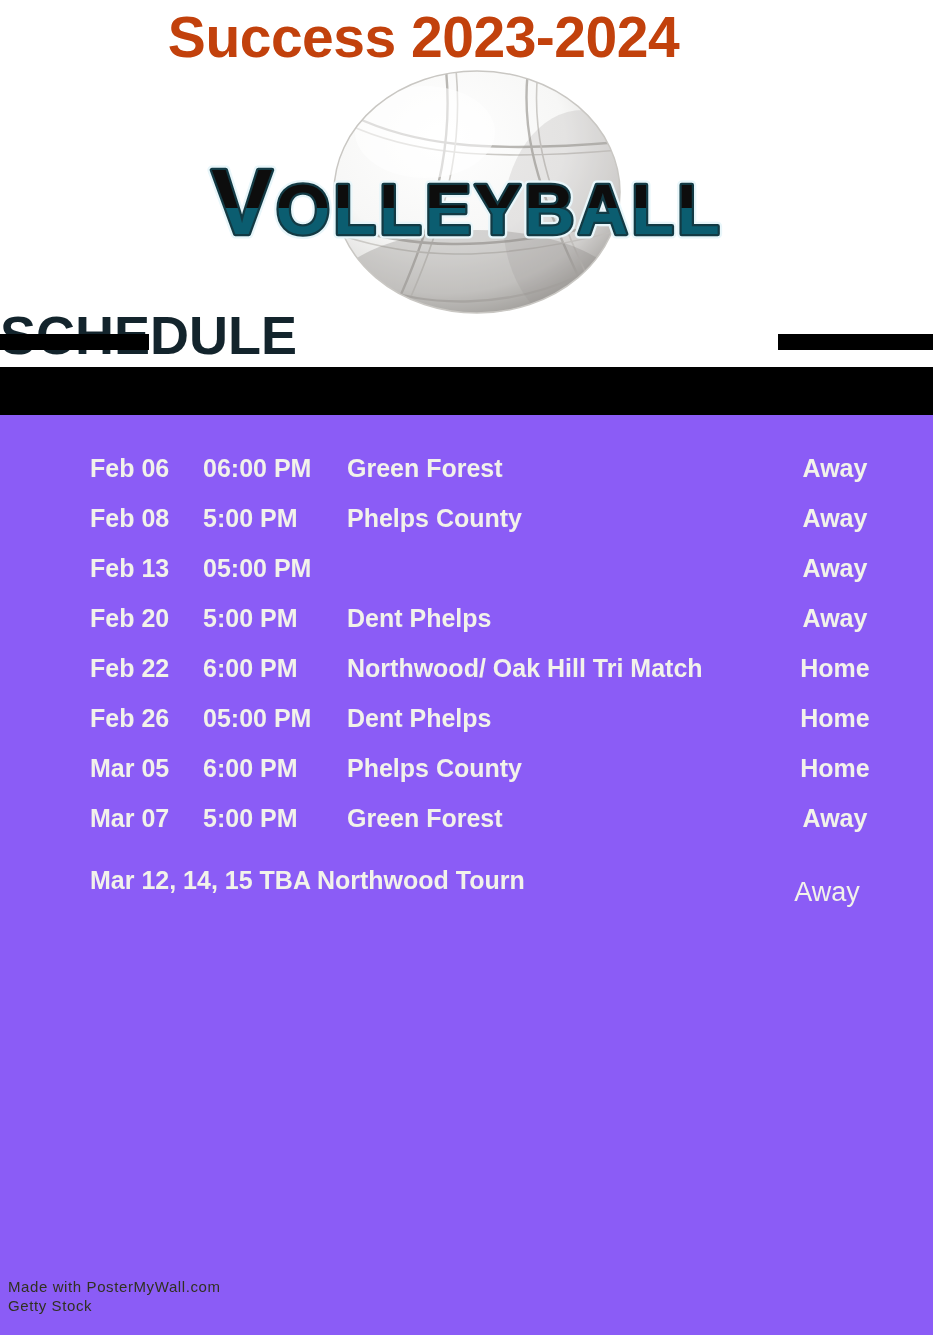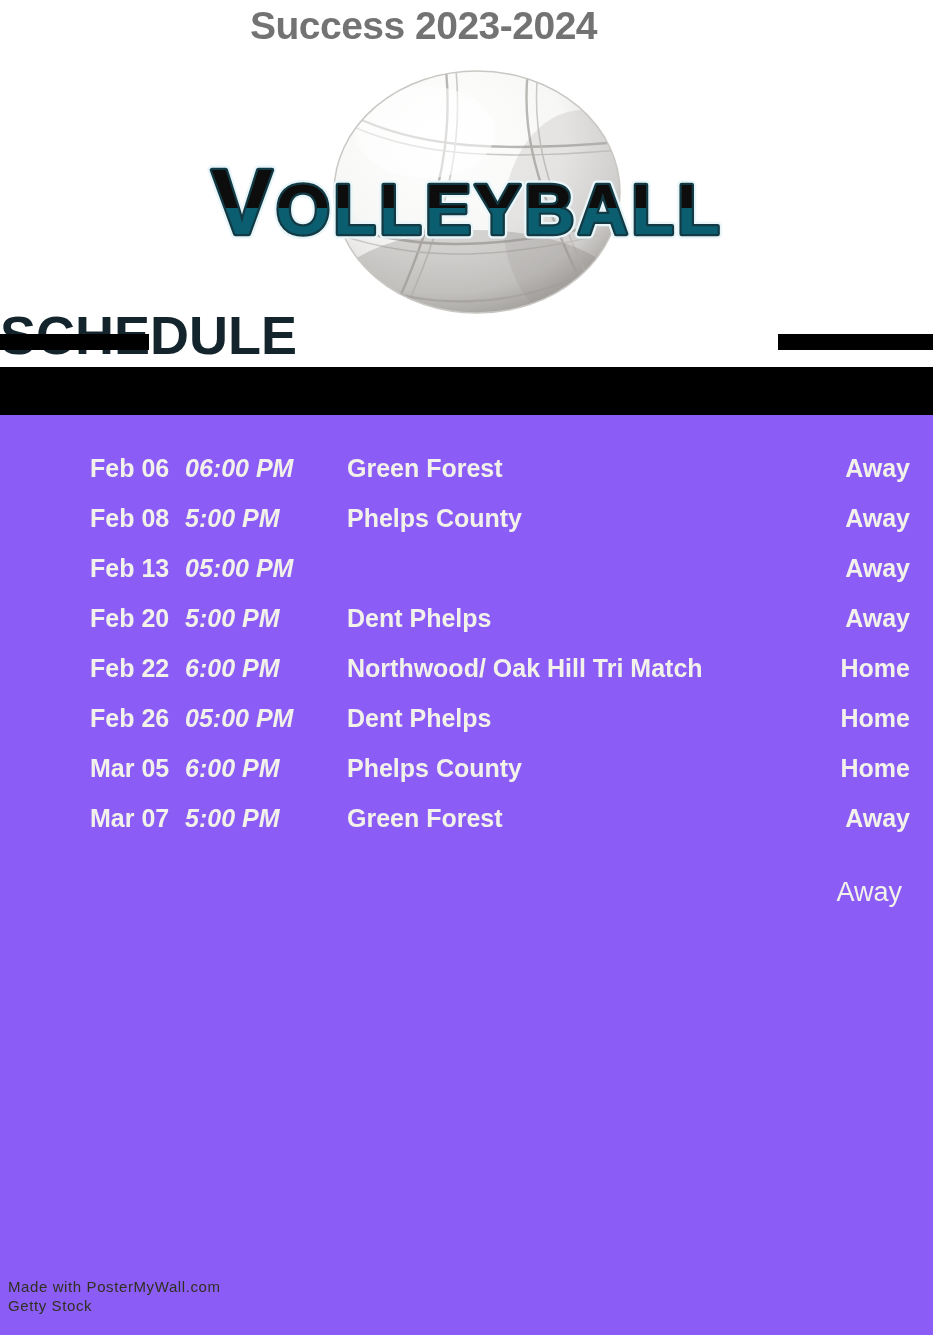--- a/index.html
+++ b/index.html
@@ -29,24 +29,24 @@
     background: #ffffff;
     overflow: hidden;
   }
 
   .season-title {
     position: absolute;
     left: 0; top: 4px;
     width: 847px;
     text-align: center;
     font-family: "Liberation Sans", sans-serif;
-    font-size: 39px;
+    font-size: 57px;
     font-weight: bold;
     letter-spacing: -0.5px;
-    color: #737373;
+    color: #c2410c;
     white-space: nowrap;
     z-index: 6;
   }
 
   
   .ball-wrap {
     position: absolute;
     left: 333px; top: 70px;
     width: 288px; height: 244px;
     z-index: 2;
@@ -128,23 +128,23 @@
     top: 0;
     font-family: "Liberation Sans", sans-serif;
     font-size: 25px;
     font-weight: bold;
     color: #f2f2ea;
     white-space: nowrap;
     line-height: 34px;
   }
 
   .cell.date     { left: 90px;  }
-  .cell.time     { left: 185px; font-style: italic; }
+  .cell.time     { left: 203px; }
   .cell.opponent { left: 347px; }
-  .cell.venue    { left: 760px; width: 150px; text-align: right; }
+  .cell.venue    { left: 760px; width: 150px; text-align: center; }
 
   
   .sched-row.tournament .cell.date { left: 90px; }
   .sched-row.tournament .cell.venue {
     font-weight: normal;
     font-size: 27px;
     left: 752px;
     top: 12px;
   }
 
@@ -288,20 +288,21 @@
       </div>
 
       <div class="sched-row">
         <span class="cell date">Mar 07</span>
         <span class="cell time">5:00 PM</span>
         <span class="cell opponent">Green Forest</span>
         <span class="cell venue">Away</span>
       </div>
 
       <div class="sched-row tournament gap-before">
+        <span class="cell date">Mar 12, 14, 15  TBA Northwood Tourn</span>
         <span class="cell venue">Away</span>
       </div>
 
     </div>
 
     <div class="watermark">
       <div>Made with PosterMyWall.com</div>
       <div>Getty Stock</div>
     </div>
 

